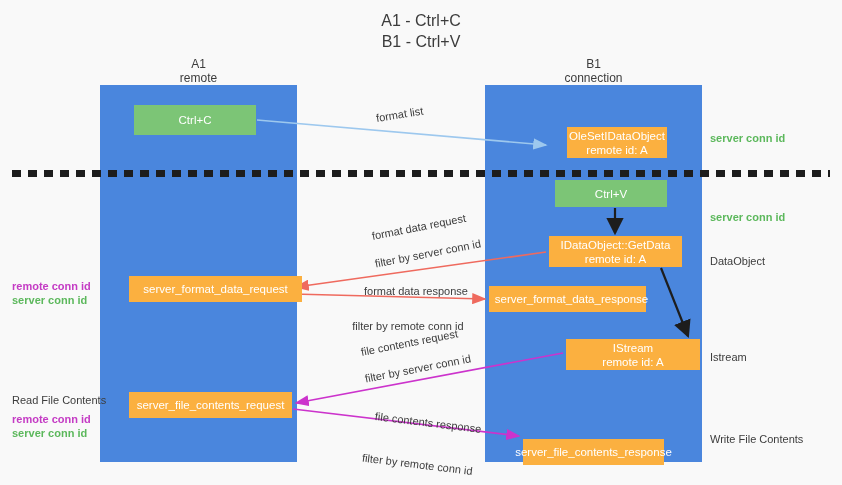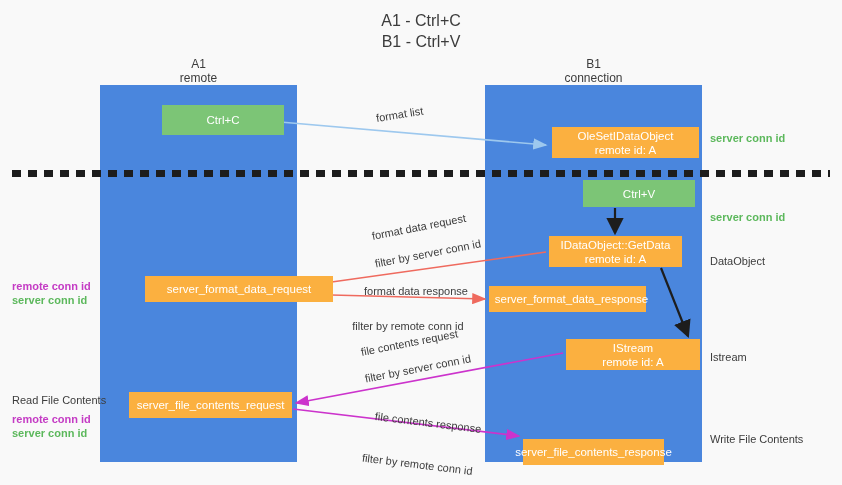--- a/index.html
+++ b/index.html
@@ -64,29 +64,29 @@
     box-sizing: border-box;
     display: flex;
     align-items: center;
     justify-content: center;
     text-align: center;
     color: #ffffff;
     font-size: 11.5px;
     line-height: 14px;
     white-space: pre;
   }
-  .box.green  { background: #7cc576; margin-left: 28px; }
+  .box.green  { background: #7cc576; }
   .box.orange { background: #fbb040; }
 
   #box-ctrlc  { left: 134px; top: 105px; width: 122px; height: 30px; }
   #box-ctrlv  { left: 555px; top: 180px; width: 112px; height: 27px; }
-  #box-ole    { left: 552px; top: 127px; width: 147px; height: 31px; }
+  #box-ole    { left: 567px; top: 127px; width: 100px; height: 31px; }
   #box-getdata{ left: 549px; top: 236px; width: 133px; height: 31px; }
   #box-istream{ left: 566px; top: 339px; width: 134px; height: 31px; }
-  #box-sfdreq { left: 145px; top: 276px; width: 188px; height: 26px; }
+  #box-sfdreq { left: 129px; top: 276px; width: 173px; height: 26px; }
   #box-sfdres { left: 489px; top: 286px; width: 157px; height: 26px; padding-left: 8px; }
   #box-sfcreq { left: 129px; top: 392px; width: 163px; height: 26px; }
   #box-sfcres { left: 523px; top: 423px; width: 141px; height: 26px; margin-top: 16px; }
 
   
   #arrows {
     left: 0; top: 0;
     width: 842px; height: 485px;
     pointer-events: none;
   }

